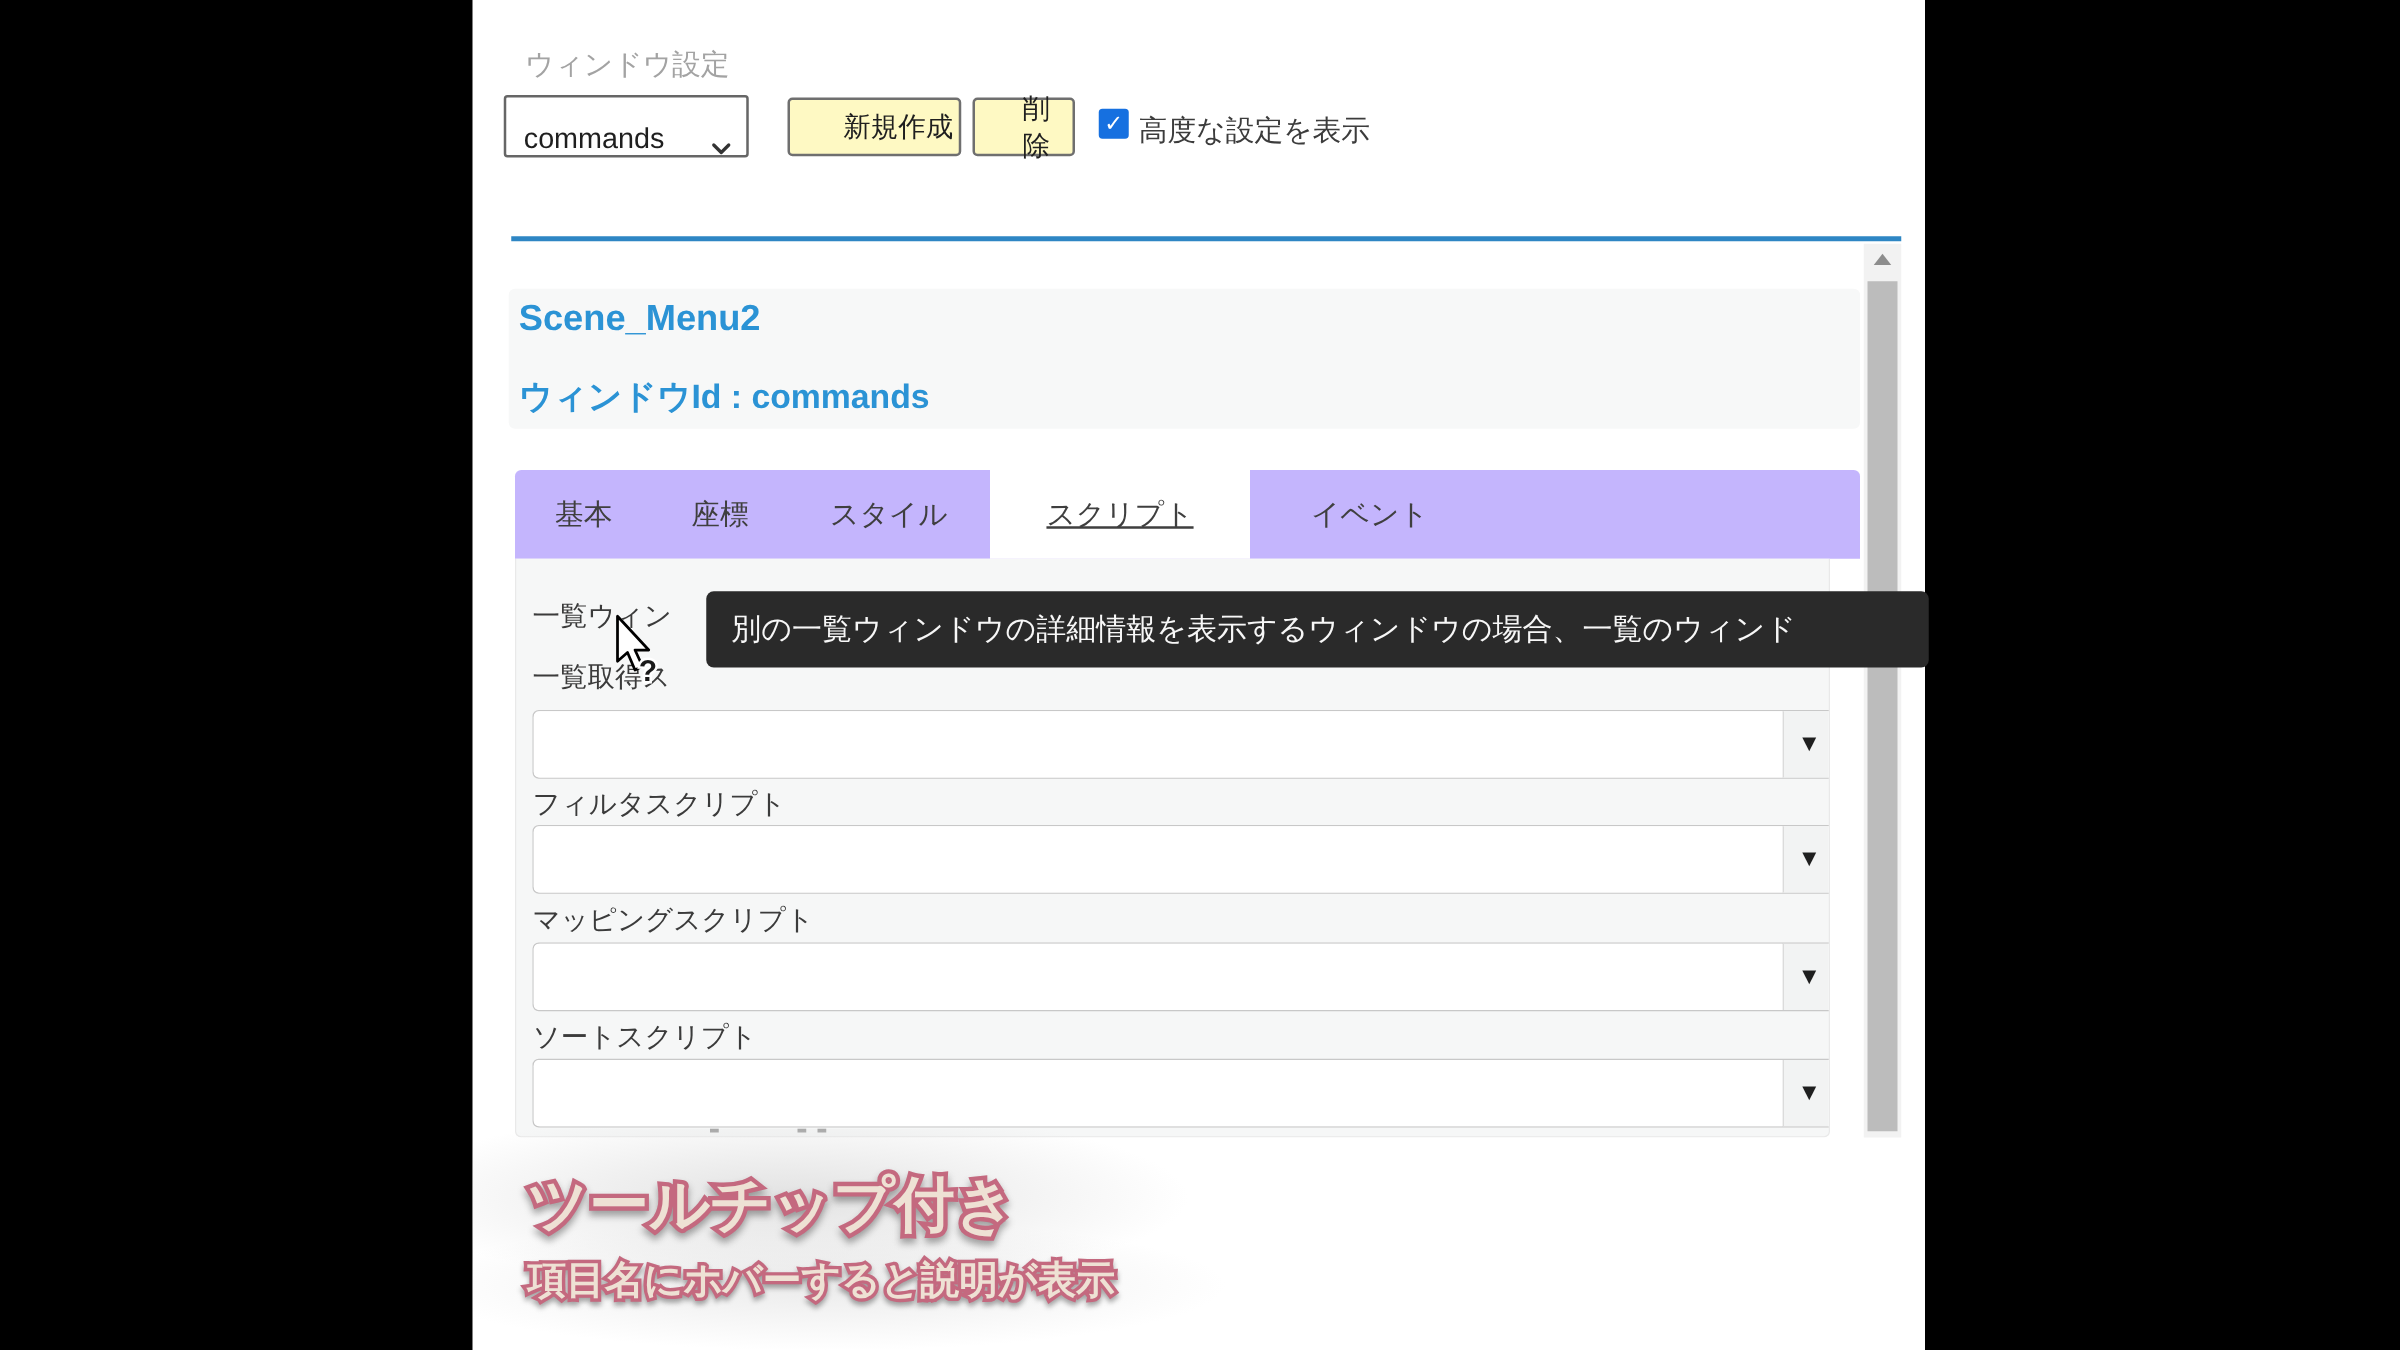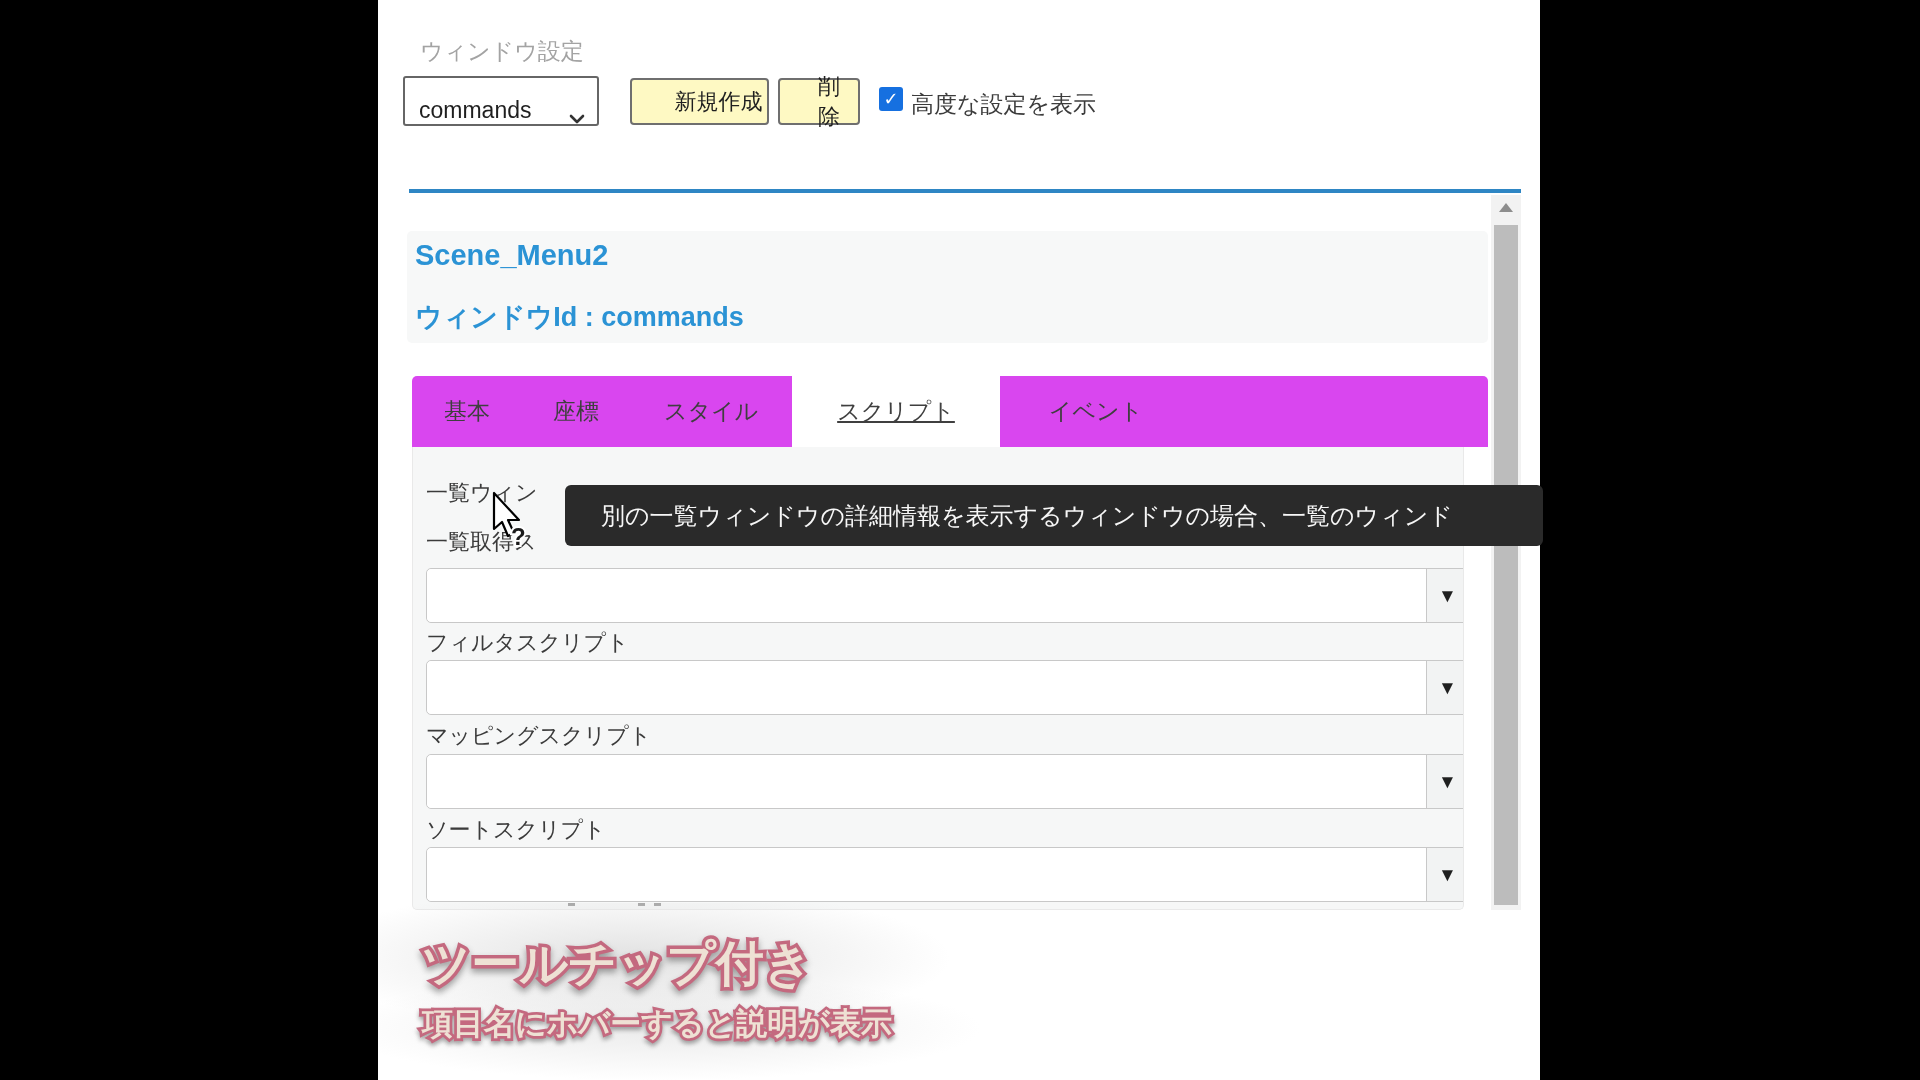--- a/index.html
+++ b/index.html
@@ -30,40 +30,40 @@
   .scroll-up { position:absolute; left:8px; top:8px; width:0; height:0;
     border-left:7px solid transparent; border-right:7px solid transparent; border-bottom:9px solid #8d8d8d; }
   .scroll-thumb { position:absolute; left:3px; top:30px; width:24px; height:680px; background:#bcbcbc; }
 
   
   .head-block { position:absolute; left:407px; top:231px; width:1081px; height:112px; background:#f7f8f8; border-radius:5px; }
   .scene-title { position:absolute; left:8px; top:8px; font-size:29px; font-weight:bold; color:#2b93d5; }
   .winid-title { position:absolute; left:8px; top:68px; font-size:27px; font-weight:bold; color:#2b93d5; }
 
   
-  .tab-strip { position:absolute; left:412px; top:376px; width:1076px; height:71px; background:#d946ef;
+  .tab-strip { position:absolute; left:412px; top:376px; width:1076px; height:71px; background:#c4b5fd;
     border-radius:5px 5px 0 0; display:flex; align-items:stretch; }
   .tab { display:flex; align-items:center; font-size:23px; color:#3f3f3f; cursor:default; }
   .tab.active { background:#fff; }
 
   
   .pane { position:absolute; left:412px; top:447px; width:1052px; height:463px; background:#f6f7f7;
     border:1px solid #e9e9e9; border-top:none; border-radius:0 0 5px 5px; overflow:hidden; }
   .f-label { position:absolute; left:13px; font-size:22px; color:#3b3b3b; white-space:nowrap; }
   .combo { position:absolute; left:13px; width:1043px; height:55px; border:1px solid #c8c8c8;
     border-radius:5px; display:flex; background:#fff; }
   .combo .field { flex:1 1 auto; background:#fff; border-radius:5px 0 0 5px; }
   .combo .drop { flex:0 0 42px; background:#f2f3f3; border-left:1px solid #c8c8c8;
     border-radius:0 5px 5px 0; display:flex; align-items:center; justify-content:center;
     font-size:19px; color:#1f1f1f; }
   .sliver { position:absolute; top:456px; width:7px; height:3px; background:#9a9a9a; }
 
   
   .tooltip { position:absolute; left:565px; top:473px; width:978px; background:#2a2a2a; color:#f7f7f7;
-    font-size:24px; line-height:37px; padding:12px 36px; border-radius:6px; z-index:50;margin-top:12px; }
+    font-size:24px; line-height:37px; padding:12px 20px; border-radius:6px; z-index:50; }
 
   .cursor { position:absolute; left:487px; top:491px; z-index:60; }
 
   
   .caption-bg { position:absolute; left:378px; top:903px; width:720px; height:177px;
     background:
       radial-gradient(ellipse 430px 95px at 250px 55px, #e2e2e2 0%, rgba(240,240,240,0) 75%),
       radial-gradient(ellipse 430px 70px at 280px 125px, #ebebeb 0%, rgba(245,245,245,0) 75%); }
   .caption-svg { position:absolute; z-index:5; }
 </style>

